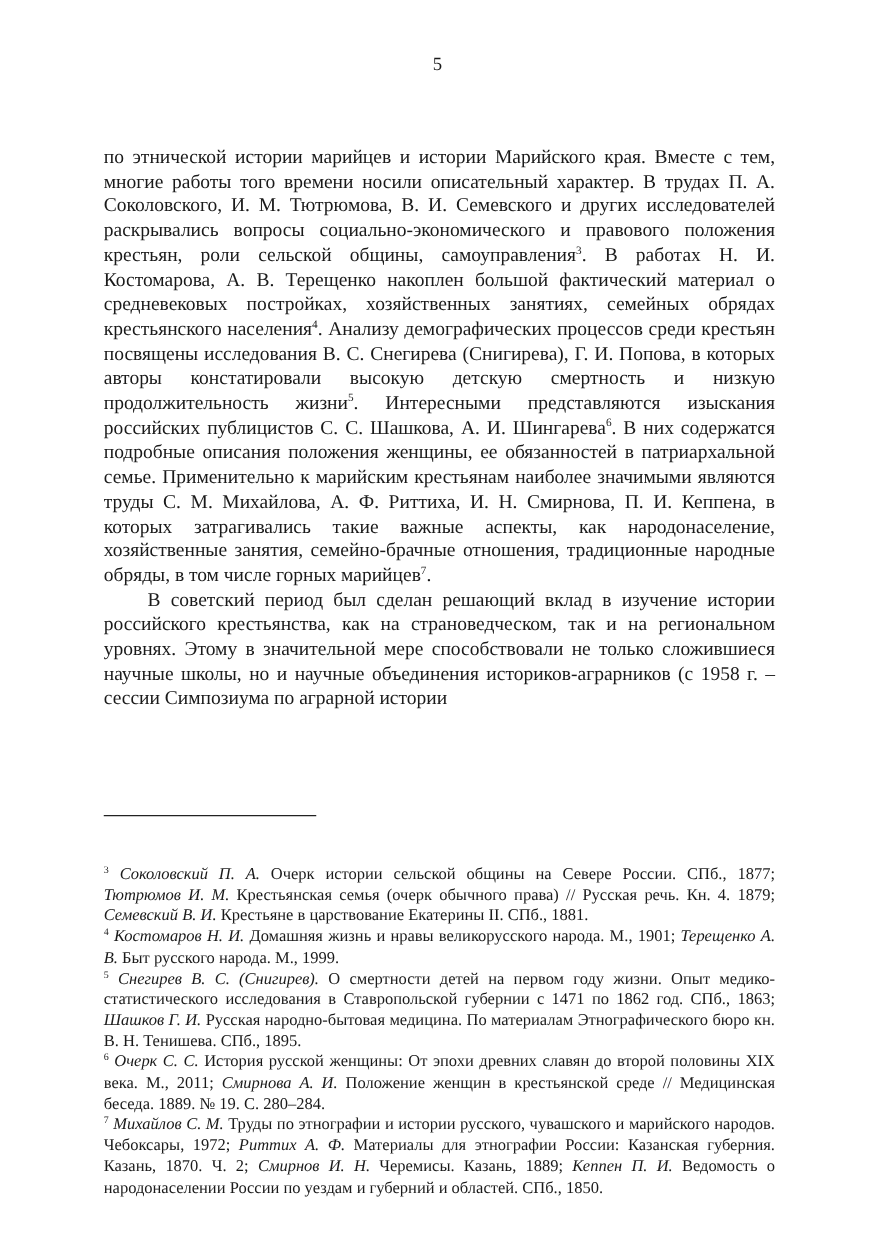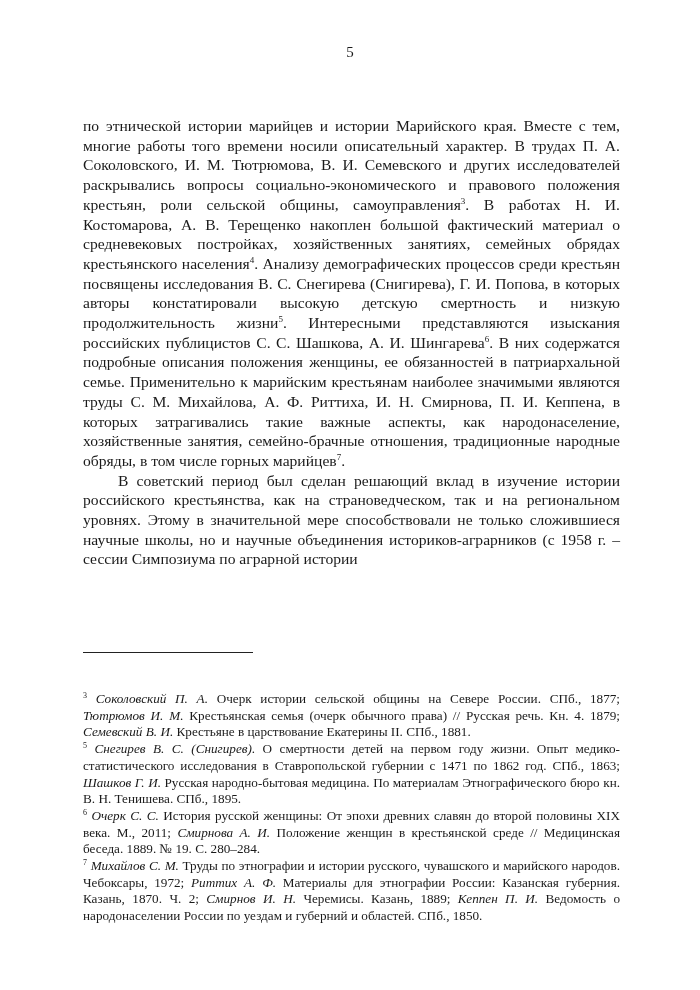--- a/index.html
+++ b/index.html
@@ -26,16 +26,17 @@
 
 <div class="body-text" id="body-text">
     <p><span>по этнической истории марийцев и истории Марийского края. Вместе с тем, многие работы того времени носили описательный характер. В трудах П. А. Соколовского, И. М. Тютрюмова, В. И. Семевского и других исследователей раскрывались вопросы социально-экономического и правового положения крестьян, роли сельской общины, самоуправления</span><sup>3</sup><span>. В работах Н. И. Костомарова, А. В. Терещенко накоплен большой фактический материал о средневековых постройках, хозяйственных занятиях, семейных обрядах крестьянского населения</span><sup>4</sup><span>. Анализу демографических процессов среди крестьян посвящены исследования В. С. Снегирева (Снигирева), Г. И. Попова, в которых авторы констатировали высокую детскую смертность и низкую продолжительность жизни</span><sup>5</sup><span>. Интересными представляются изыскания российских публицистов С. С. Шашкова, А. И. Шингарева</span><sup>6</sup><span>. В них содержатся подробные описания положения женщины, ее обязанностей в патриархальной семье. Применительно к марийским крестьянам наиболее значимыми являются труды С. М. Михайлова, А. Ф. Риттиха, И. Н. Смирнова, П. И. Кеппена, в которых затрагивались такие важные аспекты, как народонаселение, хозяйственные занятия, семейно-брачные отношения, традиционные народные обряды, в том числе горных марийцев</span><sup>7</sup><span>.</span></p>
     <p class="indent"><span>В советский период был сделан решающий вклад в изучение истории российского крестьянства, как на страноведческом, так и на региональном уровнях. Этому в значительной мере способствовали не только сложившиеся научные школы, но и научные объединения историков-аграрников (с 1958 г. – сессии Симпозиума по аграрной истории</span></p>
   </div>
 
 <div class="fn-rule"></div>
 
 <div class="footnotes" id="footnotes">
     <p class="footnote"><sup>3</sup> <span class="it">Соколовский П. А.</span><span> Очерк истории сельской общины на Севере России. СПб., 1877; </span><span class="it">Тютрюмов И. М.</span><span> Крестьянская семья (очерк обычного права) // Русская речь. Кн. 4. 1879; </span><span class="it">Семевский В. И.</span><span> Крестьяне в царствование Екатерины II. СПб., 1881.</span></p>
+    <p class="footnote"><sup>4</sup> <span class="it">Костомаров Н. И.</span><span> Домашняя жизнь и нравы великорусского народа. М., 1901; </span><span class="it">Терещенко А. В.</span><span> Быт русского народа. М., 1999.</span></p>
     <p class="footnote"><sup>5</sup> <span class="it">Снегирев В. С. (Снигирев).</span><span> О смертности детей на первом году жизни. Опыт медико-статистического исследования в Ставропольской губернии с 1471 по 1862 год. СПб., 1863; </span><span class="it">Шашков Г. И.</span><span> Русская народно-бытовая медицина. По материалам Этнографического бюро кн. В. Н. Тенишева. СПб., 1895.</span></p>
     <p class="footnote"><sup>6</sup> <span class="it">Очерк С. С.</span><span> История русской женщины: От эпохи древних славян до второй половины XIX века. М., 2011; </span><span class="it">Смирнова А. И.</span><span> Положение женщин в крестьянской среде // Медицинская беседа. 1889. № 19. С. 280–284.</span></p>
     <p class="footnote"><sup>7</sup> <span class="it">Михайлов С. М.</span><span> Труды по этнографии и истории русского, чувашского и марийского народов. Чебоксары, 1972; </span><span class="it">Риттих А. Ф.</span><span> Материалы для этнографии России: Казанская губерния. Казань, 1870. Ч. 2; </span><span class="it">Смирнов И. Н.</span><span> Черемисы. Казань, 1889; </span><span class="it">Кеппен П. И.</span><span> Ведомость о народонаселении России по уездам и губерний и областей. СПб., 1850.</span></p>
   </div>
 
 </body></html>

